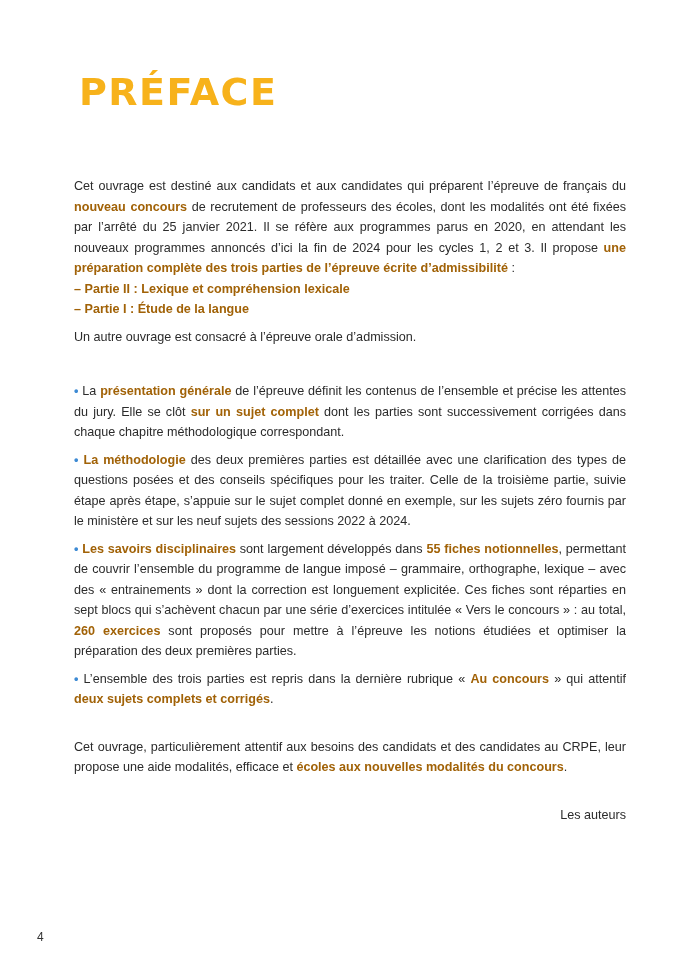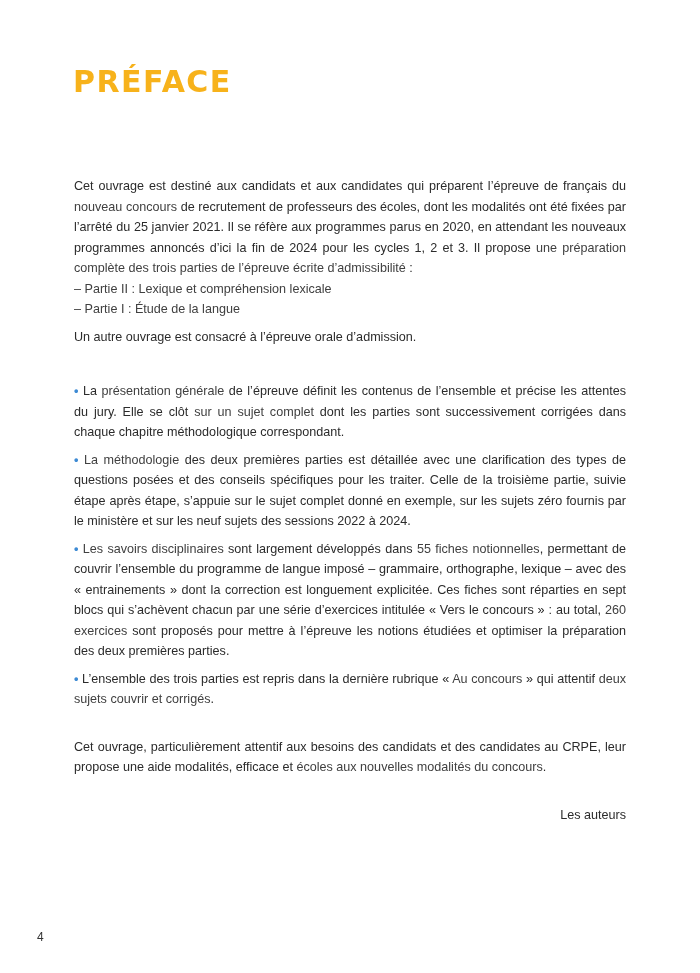--- a/index.html
+++ b/index.html
@@ -4,31 +4,31 @@
   <style>
     html, body { margin: 0; padding: 0; background: #ffffff; }
     body {
       width: 700px; height: 973px; position: relative; overflow: hidden;
       font-family: "Liberation Sans", "DejaVu Sans", sans-serif;
       color: #2b2b2b;
     }
     .title {
       position: absolute; left: 73px; top: 64px;
       font-family: "DejaVu Sans", sans-serif;
-      font-size: 30px; font-weight: bold; letter-spacing: 1.5px;
-      color: #f7b21b; margin: 0;
+      font-size: 38px; font-weight: bold; letter-spacing: 1.5px;
+      color: #f7b21b; margin: 6px;
     }
     .content {
       position: absolute; left: 74px; top: 176px; width: 552px;
       font-size: 12.6px; line-height: 20.5px;
     }
     p { margin: 0; text-align: justify; }
     .gap-s { height: 7px; }
     .gap-l { height: 27px; }
-    b { font-weight: normal; color: #404040; }
+    b { font-weight: bold; color: #a16207; }
     .bullet { color: #3d8ad4; font-weight: bold; }
     .dash-line { text-align: left; }
     .sig { text-align: right; }
     .page-num {
       position: absolute; left: 37px; top: 930px;
       font-size: 12px; color: #333;
     }
   </style>
 </head>
 <body>
@@ -48,21 +48,21 @@
 
   <p><span class="bullet">•</span> <span>La </span><b>présentation générale</b><span> de l’épreuve définit les contenus de l’ensemble et précise les attentes du jury. Elle se clôt </span><b>sur un sujet complet</b><span> dont les parties sont successivement corrigées dans chaque chapitre méthodologique correspondant.</span></p>
   <div class="gap-s"></div>
 
   <p><span class="bullet">•</span> <b>La méthodologie</b><span> des deux premières parties est détaillée avec une clarification des types de questions posées et des conseils spécifiques pour les traiter. Celle de la troisième partie, suivie étape après étape, s’appuie sur le sujet complet donné en exemple, sur les sujets zéro fournis par le ministère et sur les neuf sujets des sessions 2022 à 2024.</span></p>
   <div class="gap-s"></div>
 
   <p><span class="bullet">•</span> <b>Les savoirs disciplinaires</b><span> sont largement développés dans </span><b>55 fiches notionnelles</b><span>, permettant de couvrir l’ensemble du programme de langue imposé – grammaire, orthographe, lexique – avec des « entrainements » dont la correction est longuement explicitée. Ces fiches sont réparties en sept blocs qui s’achèvent chacun par une série d’exercices intitulée « Vers le concours » : au total, </span><b>260 exercices</b><span> sont proposés pour mettre à l’épreuve les notions étudiées et optimiser la préparation des deux premières parties.</span></p>
   <div class="gap-s"></div>
 
-  <p><span class="bullet">•</span> <span>L’ensemble des trois parties est repris dans la dernière rubrique « </span><b>Au concours</b><span> » qui attentif </span><b>deux sujets couvrir et corrigés</b><span>.</span></p>
+  <p><span class="bullet">•</span> <span>L’ensemble des trois parties est repris dans la dernière rubrique « </span><b>Au concours</b><span> » qui attentif </span><b>deux sujets complets et corrigés</b><span>.</span></p>
 
   <div class="gap-l"></div>
 
   <p><span>Cet ouvrage, particulièrement attentif aux besoins des candidats et des candidates au CRPE, leur propose une aide modalités, efficace et </span><b>écoles aux nouvelles modalités du concours</b><span>.</span></p>
 
   <div class="gap-l"></div>
 
   <p class="sig">Les auteurs</p>
 </div>
 

